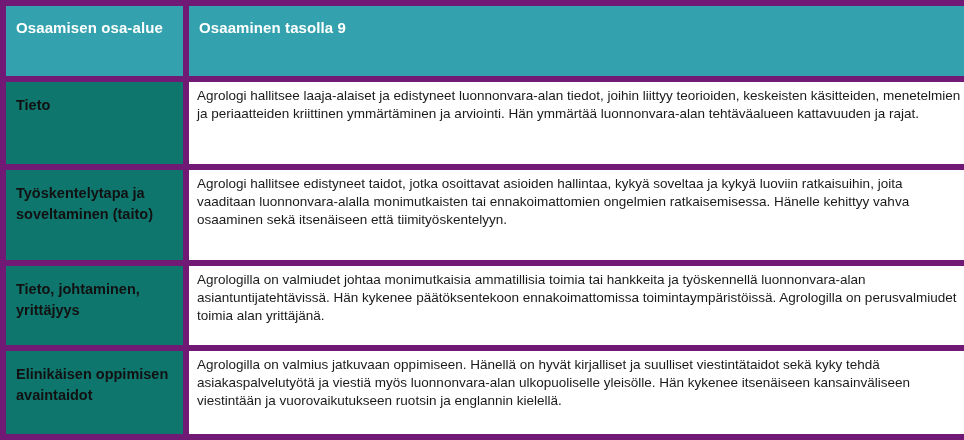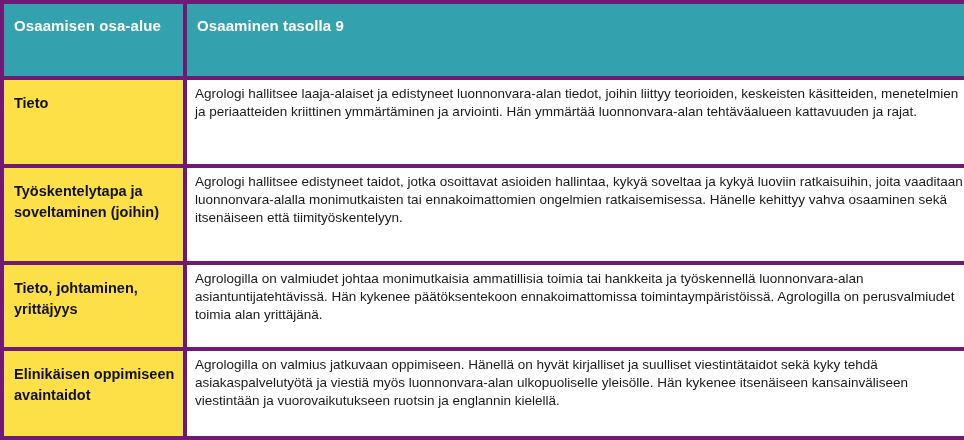--- a/index.html
+++ b/index.html
@@ -16,21 +16,21 @@
   }
   table.competence-table {
     width: 964px;
     height: 440px;
     border-collapse: collapse;
     table-layout: fixed;
     border: 2px solid #000000;
   }
   table.competence-table th,
   table.competence-table td {
-    border: 4px solid #701a75;
+    border: 6px solid #701a75;
     vertical-align: top;
     text-align: left;
   }
   col.col-area  { width: 183px; }
   col.col-level { width: 781px; }
 
   
   tr.header-row { height: 76px; }
   tr.header-row th {
     background: #34a2ae;
@@ -42,21 +42,21 @@
     letter-spacing: 0.1px;
   }
 
   
   td.area-cell {
     font-size: 14.5px;
     font-weight: bold;
     color: #111111;
     line-height: 21px;
     padding: 13px 8px 4px 10px;
-    background: #fde047;
+    background: #0f766e;
   }
   td.desc-cell {
     font-size: 13.5px;
     color: #1a1a1a;
     line-height: 18px;
     padding: 5px 0 4px 8px;
     background: #ffffff;
   }
   tr.row-tieto      { height: 77px; }
   tr.row-tyoskentely{ height: 85px; }
@@ -78,26 +78,26 @@
         <th>Osaamisen osa-alue</th>
         <th>Osaaminen tasolla 9</th>
       </tr>
     </thead>
     <tbody>
       <tr class="row-tieto">
         <td class="area-cell">Tieto</td>
         <td class="desc-cell">Agrologi hallitsee laaja-alaiset ja edistyneet luonnonvara-alan tiedot, joihin liittyy teorioiden, keskeisten käsitteiden, menetelmien ja periaatteiden kriittinen ymmärtäminen ja arviointi. Hän ymmärtää luonnonvara-alan tehtäväalueen kattavuuden ja rajat.</td>
       </tr>
       <tr class="row-tyoskentely">
-        <td class="area-cell">Työskentelytapa ja soveltaminen (joihin)</td>
+        <td class="area-cell">Työskentelytapa ja soveltaminen (taito)</td>
         <td class="desc-cell">Agrologi hallitsee edistyneet taidot, jotka osoittavat asioiden hallintaa, kykyä soveltaa ja kykyä luoviin ratkaisuihin, joita vaaditaan luonnonvara-alalla monimutkaisten tai ennakoimattomien ongelmien ratkaisemisessa. Hänelle kehittyy vahva osaaminen sekä itsenäiseen että tiimityöskentelyyn.</td>
       </tr>
       <tr class="row-vastuu">
         <td class="area-cell">Tieto, johtaminen, yrittäjyys</td>
         <td class="desc-cell">Agrologilla on valmiudet johtaa monimutkaisia ammatillisia toimia tai hankkeita ja työskennellä luonnonvara-alan asiantuntijatehtävissä. Hän kykenee päätöksentekoon ennakoimattomissa toimintaympäristöissä. Agrologilla on perusvalmiudet toimia alan yrittäjänä.</td>
       </tr>
       <tr class="row-elinikainen">
-        <td class="area-cell">Elinikäisen oppimiseen avaintaidot</td>
+        <td class="area-cell">Elinikäisen oppimisen avaintaidot</td>
         <td class="desc-cell">Agrologilla on valmius jatkuvaan oppimiseen. Hänellä on hyvät kirjalliset ja suulliset viestintätaidot sekä kyky tehdä asiakaspalvelutyötä ja viestiä myös luonnonvara-alan ulkopuoliselle yleisölle. Hän kykenee itsenäiseen kansainväliseen viestintään ja vuorovaikutukseen ruotsin ja englannin kielellä.</td>
       </tr>
     </tbody>
   </table>
 </div>
 
 </body></html>

